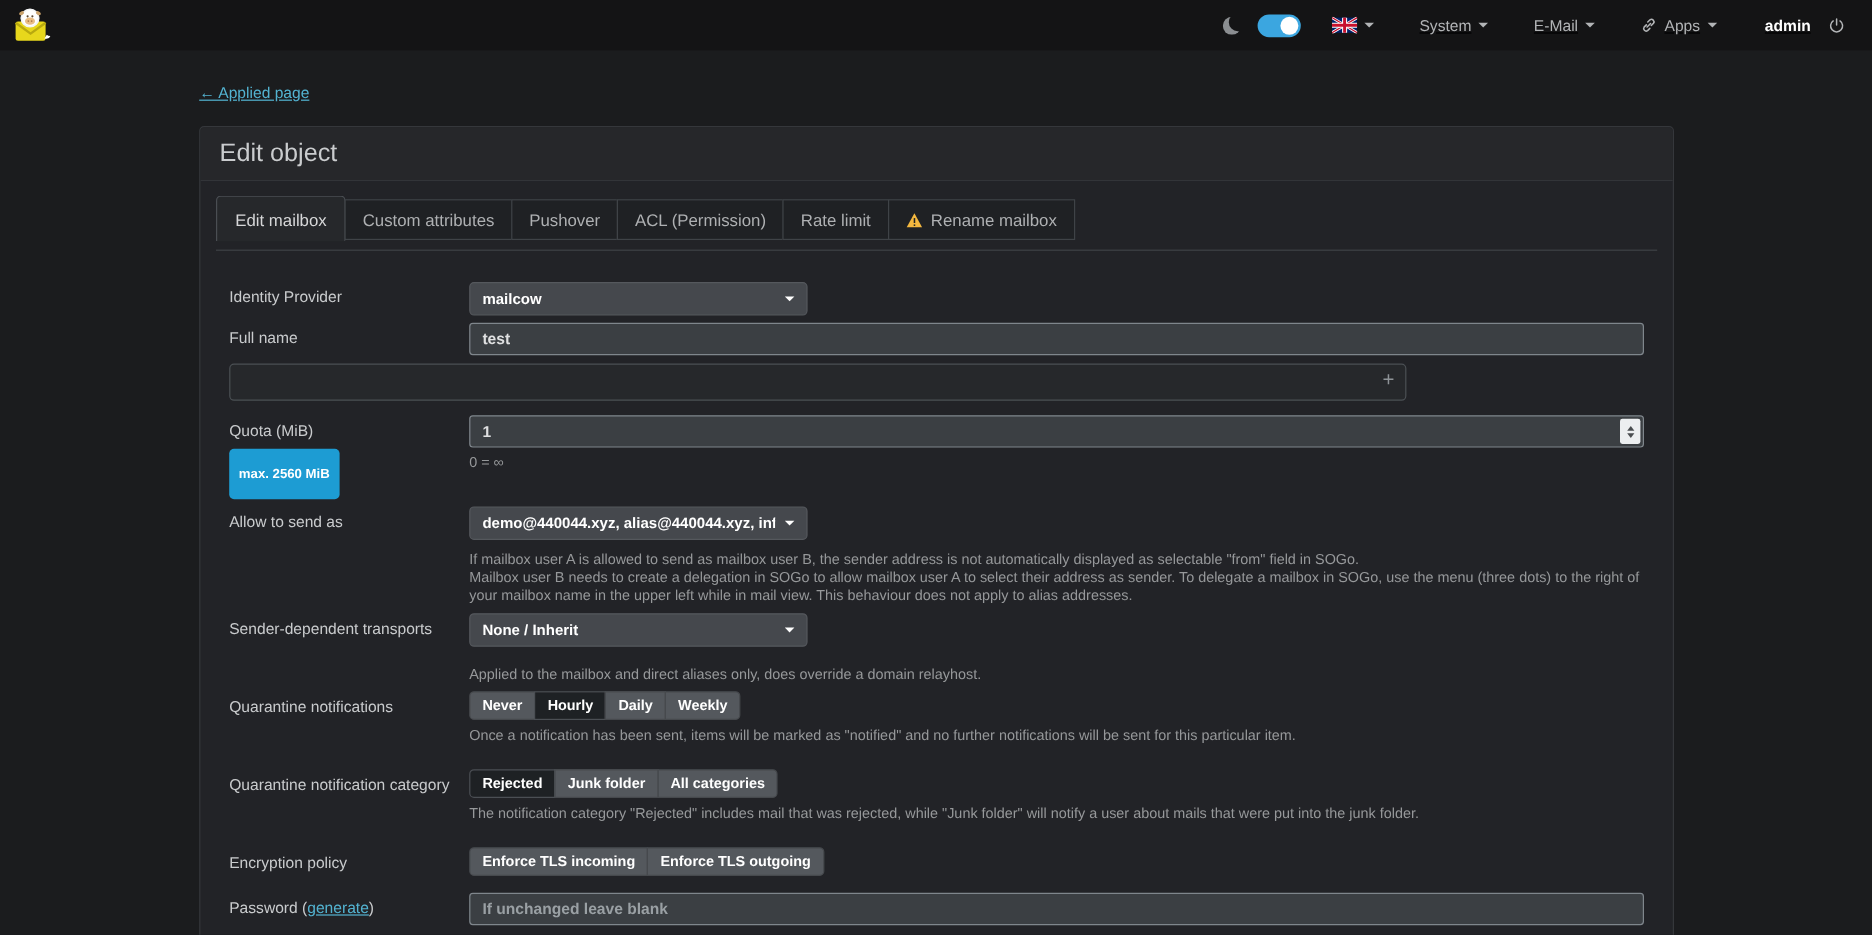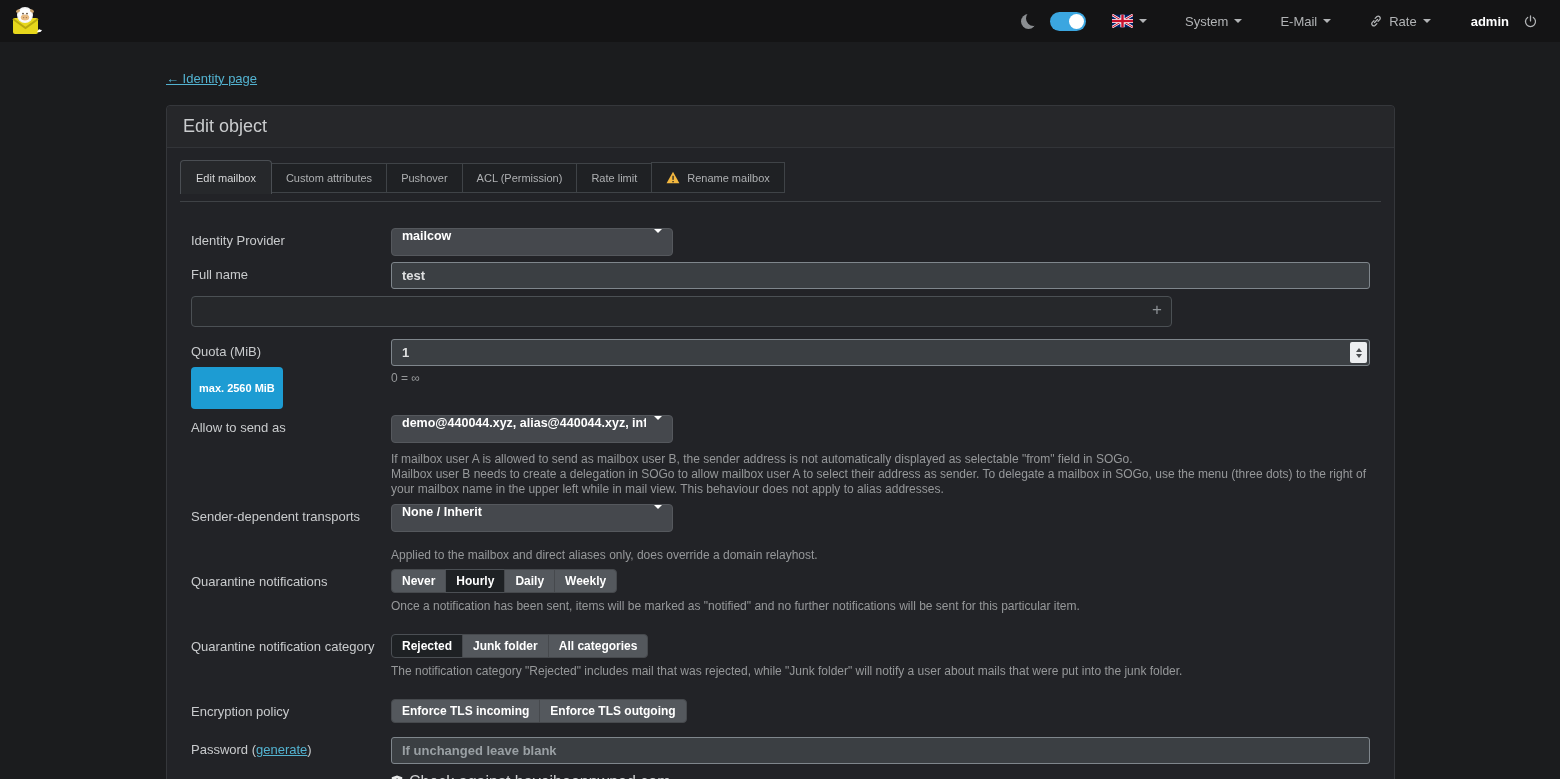--- a/index.html
+++ b/index.html
@@ -1,64 +1,64 @@
 <!DOCTYPE html>
 <html><head>
 <meta charset="utf-8">
 <style>
   * { margin:0; padding:0; box-sizing:border-box; }
   html,body { width:1560px; height:779px; overflow:hidden; background:#1b1c1e;
     font-family:"Liberation Sans", sans-serif; }
 
   
   .navbar { height:42px; background:#141415; display:flex; align-items:center;
-    justify-content:space-between; padding:0 22px 0 10px; }
+    justify-content:space-between; padding:0 22px 0 10px;text-decoration:underline; }
   .logo { width:36px; height:36px; display:flex; align-items:center; cursor:pointer; }
   .nav-right { display:flex; align-items:center; gap:14px; color:#b2b4b6; font-size:13px; }
   .nav-item { display:flex; align-items:center; gap:6px; cursor:pointer; padding:0 12px; }
   .caret { width:0; height:0; border-left:4px solid transparent; border-right:4px solid transparent;
     border-top:4px solid #b2b4b6; display:inline-block; }
   .moon { width:15px; height:15px; border-radius:50%;
     box-shadow: inset 5px -3px 0 0 #8b8e91; display:inline-block; }
   .switch { width:36px; height:19px; border-radius:10px; background:#3ba6e0; position:relative;
     cursor:pointer; display:inline-block; }
   .switch::after { content:""; position:absolute; right:2px; top:2px; width:15px; height:15px;
     border-radius:50%; background:#fff; }
   .nav-user { font-weight:bold; color:#fff; padding-left:14px; }
   .icon-btn { display:flex; align-items:center; cursor:pointer; }
 
   
   .content { padding:27px 0 0 166px; }
   .back-link { color:#53b3d1; font-size:13px; text-decoration:underline; cursor:pointer; }
   .panel { margin-top:18px; width:1229px; background:#222327; border:1px solid #35373b;
     border-radius:4px 4px 0 0; height:700px; }
   .panel-header { background:#26272a; border-bottom:1px solid #323438; padding:10px 16px;
-    color:#caccce; font-size:18px; border-radius:4px 4px 0 0; }
+    color:#caccce; font-size:21px; border-radius:4px 4px 0 0; }
   .panel-body { padding:11px 13px 0 13px; }
 
   
   .tabs { display:flex; align-items:flex-end; }
-  .tab { border:1px solid #3f4347; background:#1f2124; color:#aeb0b2; font-size:11px;
+  .tab { border:1px solid #3f4347; background:#1f2124; color:#aeb0b2; font-size:14px;
     padding:8px 14px; margin-left:-1px; cursor:pointer; display:flex; align-items:center; gap:7px; }
   .tab:first-child { margin-left:0; }
   .tab.active { background:#26282b; color:#d6d7d8; border-color:#4a4e53; border-bottom:none;
     padding:11px 15px 10px; border-radius:4px 4px 0 0; position:relative; top:1px; }
   .tabs-hr { border:none; border-top:1px solid #3f4246; margin:8px 0 0 0; }
 
   
   .form { padding:26px 11px 0 11px; }
   .frow { display:flex; }
   .lcol { width:200px; flex:0 0 200px; padding-top:5px; color:#c9cbcd; font-size:13px; }
   .ccol { flex:1; max-width:981px; }
   .badge-info { display:inline-block; background:#1d9cd3; color:#fff; font-size:11px;
     font-weight:bold; padding:15px 8px; border-radius:4px; margin-top:8px; }
 
   .sel-btn { width:282px; height:28px; background:#45484d; border:1px solid #55585d;
     border-radius:4px; color:#fff; font-size:12.5px; font-weight:bold; display:flex;
-    padding:0 10px; cursor:pointer; white-space:nowrap; overflow:hidden; }
+    align-items:center; padding:0 10px; cursor:pointer; white-space:nowrap; overflow:hidden; }
   .sel-btn .lbl { flex:1; overflow:hidden; text-overflow:clip; }
   .sel-caret { width:0; height:0; border-left:4px solid transparent; border-right:4px solid transparent;
     border-top:4px solid #fff; margin-left:8px; flex:0 0 auto; }
 
   .tin { width:100%; height:27px; background:#3b3f43; border:1px solid #7f868c; border-radius:3px;
     color:#dfe0e1; font-size:13px; padding:0 10px; font-family:"Liberation Sans",sans-serif; outline:none;font-weight:bold; }
   .tin::placeholder { color:#9aa0a4; }
 
   .tags-box { position:relative; }
   .tags-in { width:100%; height:31px; background:#26282b; border:1px solid #4b5054;
@@ -134,35 +134,35 @@
     <span class="nav-item">
       <span>E-Mail</span>
       <span class="caret"></span>
     </span>
     <span class="nav-item">
       <svg width="14" height="14" viewBox="0 0 24 24" fill="none" stroke="#b3b5b7" stroke-width="2.2" stroke-linecap="round">
         <path d="M9.5 14.5 L14.5 9.5"></path>
         <path d="M8.5 11.5 l-3.2 3.2 a3.6 3.6 0 0 0 5 5 l3.2 -3.2"></path>
         <path d="M15.5 12.5 l3.2 -3.2 a3.6 3.6 0 0 0 -5 -5 l-3.2 3.2"></path>
       </svg>
-      <span>Rate</span>
+      <span>Apps</span>
       <span class="caret"></span>
     </span>
     <span class="nav-user">admin</span>
     <span class="icon-btn">
       <svg width="15" height="15" viewBox="0 0 24 24" fill="none" stroke="#b3b5b7" stroke-width="2" stroke-linecap="round">
         <path d="M12 3 v8"></path>
         <path d="M7.5 5.5 a8 8 0 1 0 9 0"></path>
       </svg>
     </span>
   </div>
 </nav>
 
 <div class="content">
-  <a class="back-link">← Identity page</a>
+  <a class="back-link">← Applied page</a>
 
   <div class="panel">
     <div class="panel-header">Edit object</div>
     <div class="panel-body">
 
       <div class="tabs">
         <div class="tab active">
           <span>Edit mailbox</span>
         </div>
         <div class="tab">

